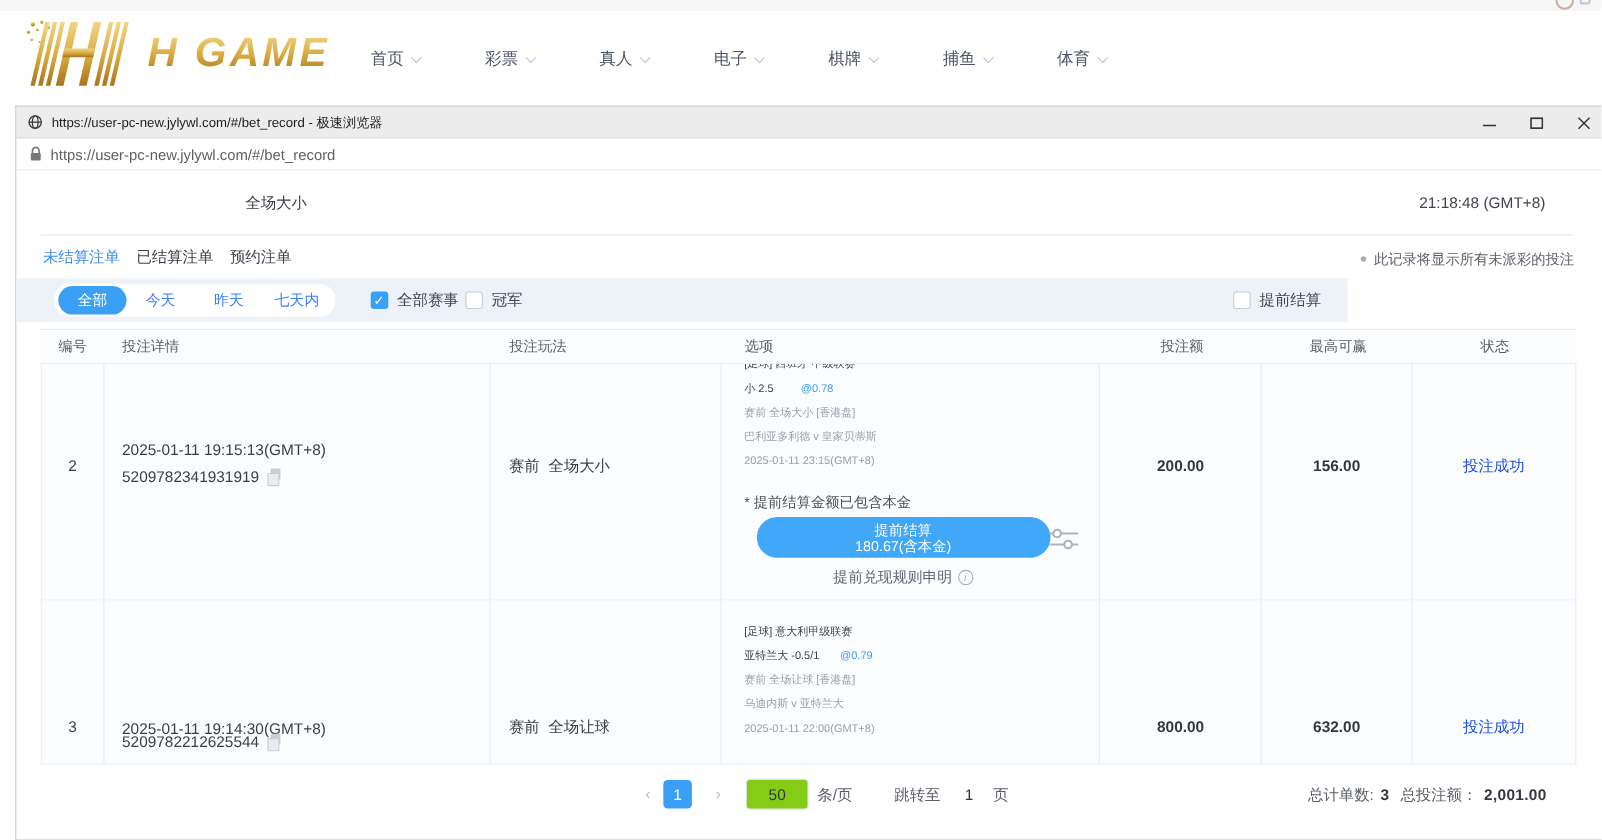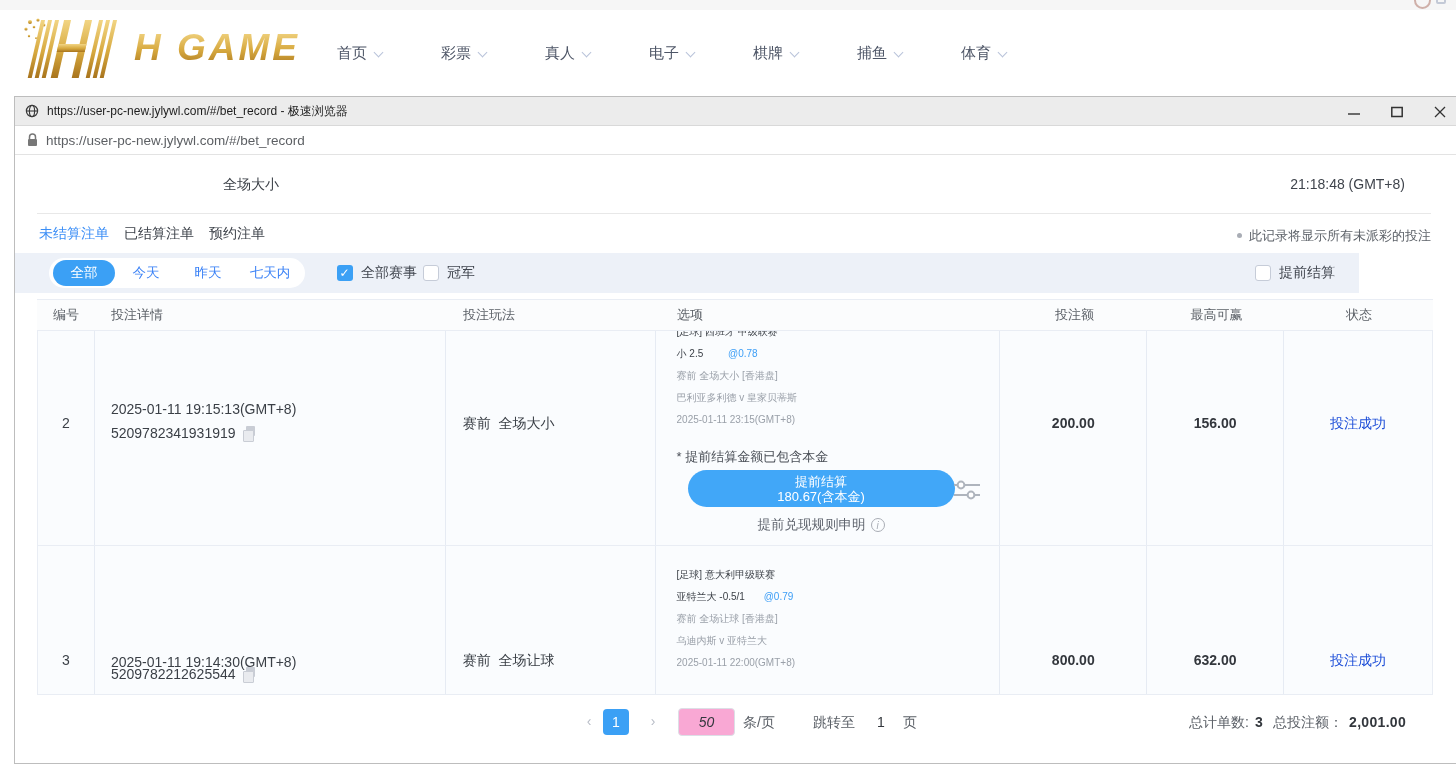--- a/index.html
+++ b/index.html
@@ -42,21 +42,21 @@
   .clock { position:absolute; right:50px; top:21px; font-size:14px; color:#3f444c; }
   .hdr-divider { position:absolute; left:22px; right:24px; top:58px; height:1px; background:#e8e8e8; }
   .tabs { position:absolute; left:24px; top:70px; display:flex; gap:15px; }
   .tab { font-size:14px; color:#3c4149; cursor:pointer; }
   .tab.active { color:#3b8ef6; }
   .note { position:absolute; right:24px; top:72px; font-size:13px; color:#5d6269; }
   .note .dot { display:inline-block; width:5px; height:5px; border-radius:50%; background:#a9adb5;
     vertical-align:2px; margin-right:7px; }
 
   
-  .filter-band { position:absolute; left:0; top:98px; width:1344px; height:40px; background:#edf1f8; }
+  .filter-band { position:absolute; left:0; top:98px; width:1210px; height:40px; background:#edf1f8; }
   .range-group { position:absolute; left:34px; top:5px; height:30px; background:#fff; border-radius:15px;
     display:flex; align-items:center; padding:0 4px; }
   .range-item { width:62px; height:26px; display:flex; align-items:center; justify-content:center;
     font-size:13.5px; color:#3b82f6; border-radius:13px; cursor:pointer; }
   .range-item.active { background:#3ba0f5; color:#fff; }
   .cbx-row { position:absolute; top:11px; display:flex; align-items:center; cursor:pointer; }
   .cbx { width:16px; height:16px; border-radius:3px; margin-right:8px; position:relative; }
   .cbx.on { background:#3ba0f5; }
   .cbx.on::after { content:"✓"; position:absolute; left:2.5px; top:0.5px; color:#fff; font-size:12px; font-weight:bold; }
   .cbx.off { background:#fff; border:1px solid #c6ccd8; }
@@ -107,22 +107,22 @@
   .status-val { position:absolute; width:100%; text-align:center; font-size:14px; color:#1d4ed8; }
 
   
   .pager { position:absolute; left:0; top:548px; width:1442px; height:36px; }
   .pg-arrow { position:absolute; top:8px; width:16px; height:20px; font-size:14px; color:#b7bcc6;
     display:flex; align-items:center; justify-content:center; cursor:pointer; }
   .pg-prev { left:566px; } .pg-next { left:630px; }
   .pg-num { position:absolute; left:588px; top:6px; width:26px; height:26px; background:#3ba0f5;
     border-radius:4px; color:#fff; font-size:14px; display:flex; align-items:center; justify-content:center; cursor:pointer; }
   .size-input { position:absolute; left:663px; top:5px; width:57px; height:28px; border:1px solid #dcdfe6;
-    border-radius:4px; text-align:center; font-size:14px; color:#33373d; background:#f9a8d4;
-    font-family:"Liberation Sans",sans-serif;font-style:italic; }
+    border-radius:4px; text-align:center; font-size:14px; color:#33373d; background:#84cc16;
+    font-family:"Liberation Sans",sans-serif; }
   .pg-label { position:absolute; top:11px; font-size:14px; color:#5a5f66; }
   .lbl-per { left:728px; } .lbl-jump { left:798px; } .lbl-page { left:888px; }
   .jump-input { position:absolute; left:852px; top:6px; width:28px; height:26px; border:none; background:#fff;
     text-align:center; font-size:14px; color:#33373d; font-family:"Liberation Sans",sans-serif; }
   .totals { position:absolute; right:51px; top:11px; font-size:14px; color:#5a5f66; display:flex; gap:10px; }
   .totals b { color:#33373d; margin-left:6px; letter-spacing:0.3px; }
 </style>
 </head>
 <body>
 

